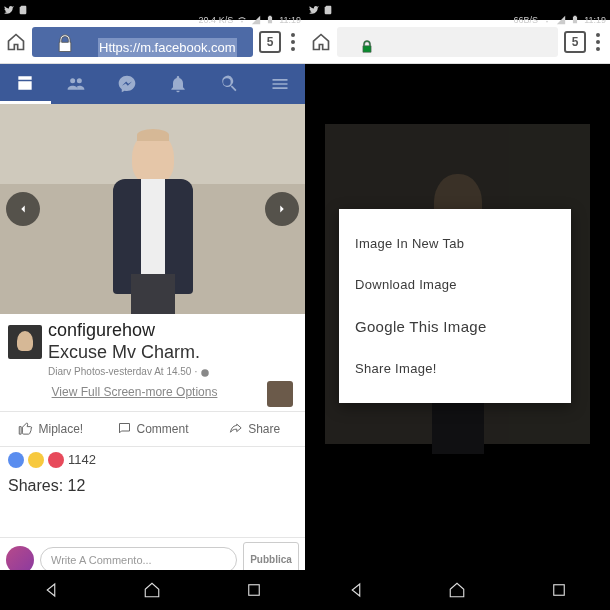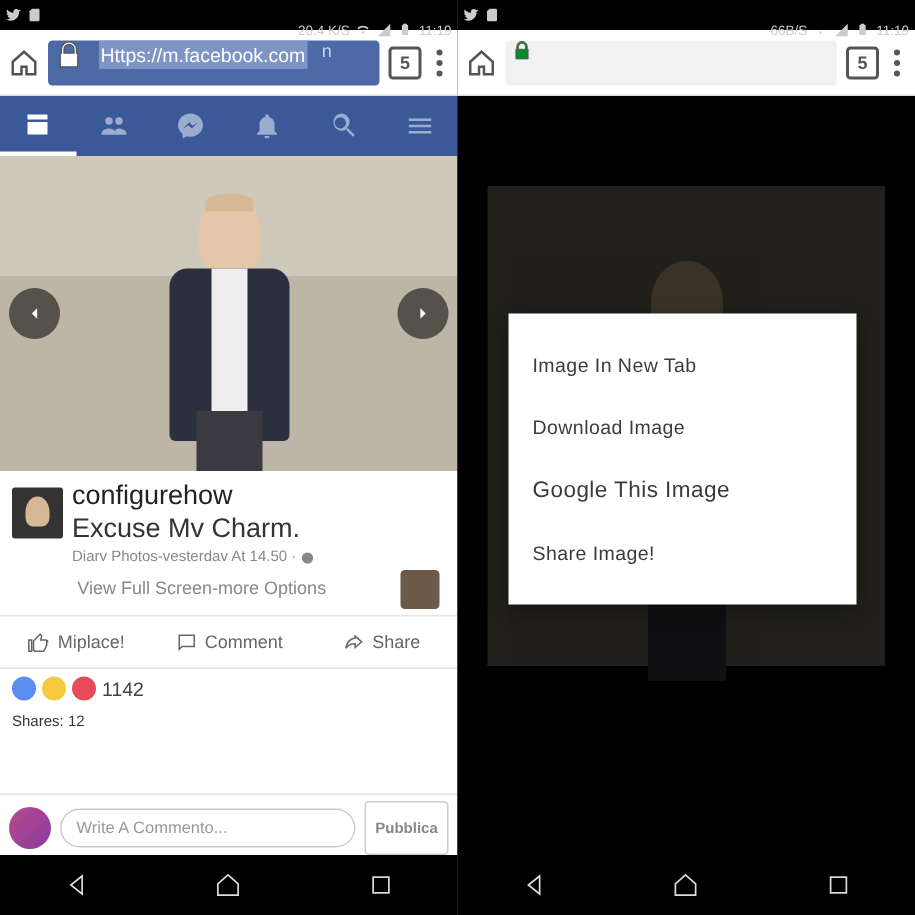--- a/index.html
+++ b/index.html
@@ -10,21 +10,21 @@
 
   
   .status { height:20px; background:#000; color:#ccc; font-size:9px; display:flex; align-items:center; padding:0 4px; }
   .status .st-left { display:flex; gap:4px; align-items:center; }
   .status .st-right { margin-left:auto; display:flex; gap:4px; align-items:flex-start;margin-top:20px; }
   .status svg { width:10px; height:10px; fill:#ccc; }
 
   
   .browserbar { height:44px; background:#fff; border-bottom:1px solid #ddd; display:flex; align-items:center; padding:0 6px; gap:6px; }
   .browserbar svg { width:20px; height:20px; fill:#555; stroke:#555; }
-  .url-box { flex:1; height:30px; border-radius:3px; display:flex; align-items:flex-start; padding:0 4px; gap:10px; font-size:12px; color:#333; overflow:hidden; white-space:nowrap; }
+  .url-box { flex:1; height:30px; border-radius:3px; display:flex; align-items:flex-end; padding:0 23px; gap:23px; font-size:12px; color:#333; overflow:hidden; white-space:nowrap; }
   .left .url-box { background:#4d6aa6; color:#fff; }
   .left .url-box .url-highlight { background:#7d94c4; padding:2px 1px; color:#fff; font-size:13px; }
   .lock-left svg { fill:#fff; }
   .right .url-box { background:#f1f1f1; }
   .right .url-box .lock-ico svg { fill:#0a8a2e; width:14px; height:14px; }
   .tab-count { width:22px; height:22px; border:2px solid #555; border-radius:3px; display:flex; align-items:center; justify-content:center; font-size:12px; font-weight:bold; color:#555; }
   .menu-dots { display:flex; flex-direction:column; gap:3px; padding:0 4px; }
   .menu-dots span { width:4px; height:4px; background:#555; border-radius:50%; }
 
   
@@ -50,33 +50,33 @@
 
   
   .info { background:#fff; padding:6px 8px 4px; }
   .info-row { display:flex; align-items:center; gap:6px; }
   .avatar-sm { width:34px; height:34px; background:#333; border-radius:2px; position:relative; }
   .avatar-sm:after { content:""; position:absolute; top:6px; left:9px; width:16px; height:20px; background:#d6b896; border-radius:50% 50% 30% 30%; }
   .info-text { font-size:18px; color:#333; line-height:1.2; }
   .info-text .author { font-weight:400; color:#222; }
   .meta { font-size:10px; color:#888; padding:3px 0 3px 40px; }
   .meta svg { width:10px; height:10px; fill:#888; vertical-align:middle; }
-  .full-link { font-size:12px; color:#888; text-align:center; padding:3px 0 6px; }
+  .full-link { font-size:12px; color:#888; text-align:center; padding:3px 0 6px;text-decoration:underline; }
   .tiny-av { margin-left:auto; width:26px; height:26px; border-radius:3px; background:#6b5a4a; position:relative; margin-right:4px; }
 
   .actions { display:flex; height:36px; border-top:1px solid #e5e5e5; border-bottom:1px solid #e5e5e5;text-align:center; }
   .actions .act { flex:1; display:flex; align-items:center; justify-content:center; gap:5px; font-size:12px; color:#666; }
   .actions svg { width:15px; height:15px; fill:none; stroke:#666; stroke-width:1.6; }
 
   .reactions { display:flex; align-items:center; gap:4px; padding:5px 8px; font-size:13px; color:#444; }
   .reac { width:16px; height:16px; border-radius:50%; display:inline-block; }
   .reac.like { background:#5a8def; }
   .reac.haha { background:#f7c93e; }
   .reac.love { background:#e74a5b; }
-  .shares-row { font-size:10px; color:#333; padding:4px 8px 6px; }
+  .shares-row { font-size:16px; color:#333; padding:4px 8px 6px; }
 
   .comment-box { display:flex; align-items:center; gap:6px; padding:4px 6px; border-top:1px solid #e5e5e5;margin-top:36px; }
   .avatar-c { width:28px; height:28px; border-radius:50%; background:linear-gradient(135deg,#b74a8a,#8a3aa0); }
   .comment-input { flex:1; height:26px; border:1px solid #ccc; border-radius:13px; padding:0 10px; font-size:11px; color:#999; display:flex; align-items:center; }
   .publish { width:56px; height:36px; border:1px solid #ccc; border-radius:3px; font-size:10px; color:#888; display:flex; align-items:center; justify-content:center;font-weight:bold; }
 
   
   .android-nav { position:absolute; bottom:0; left:0; right:0; height:40px; background:#000; display:flex; align-items:center; justify-content:space-around; }
   .android-nav svg { width:18px; height:18px; fill:none; stroke:#ddd; stroke-width:1.5; }
 

